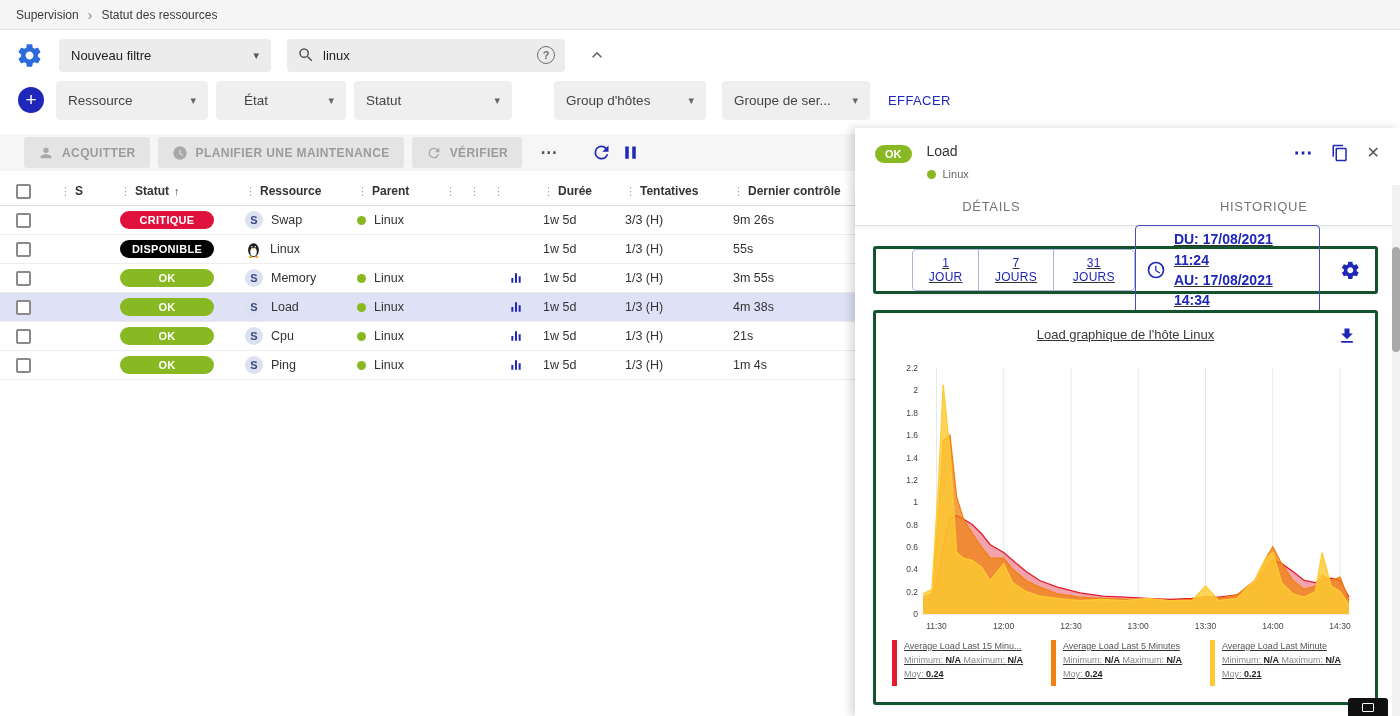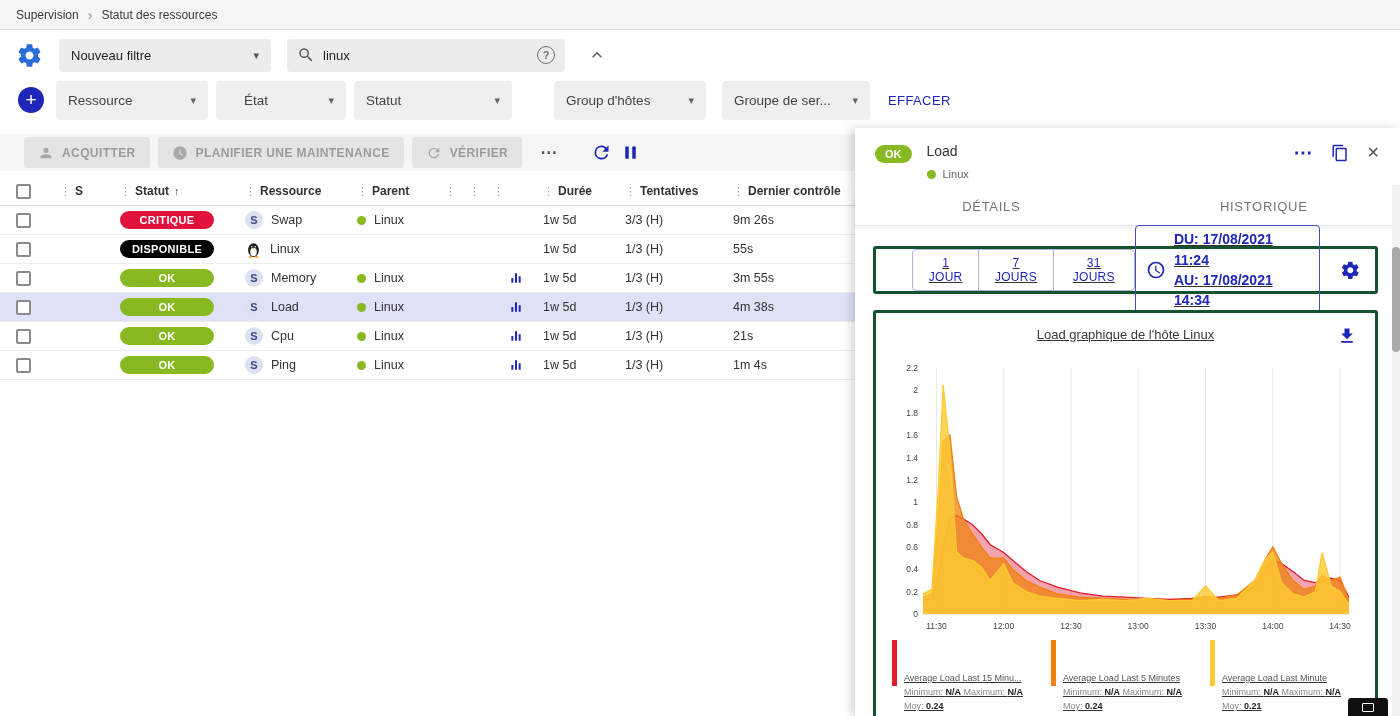--- a/index.html
+++ b/index.html
@@ -116,21 +116,21 @@
   .gear-small{color:var(--primary);width:21px;height:21px;margin-left:20px;cursor:pointer;}
   .card.chartcard{position:relative;padding:14px 6px 8px 6px;}
   .chart-title{text-align:center;font-size:13px;color:#3a3a3a;}
   .dl-ic{position:absolute;top:13px;right:18px;color:var(--primary);width:20px;height:20px;
          cursor:pointer;}
   #load-chart{display:block;margin:16px auto 0 auto;}
   .legend{display:flex;gap:8px;padding:4px 8px 8px 10px;}
   .leg{flex:1;display:flex;gap:7px;cursor:pointer;}
   .leg-bar{width:5px;height:46px;flex:none;}
   .leg-text{font-size:9px;color:#888;line-height:1.55;}
-  .leg-name{color:#555;margin-top:32px;}
+  .leg-name{color:#555;}
   .leg-text b{color:#222;}
 
   
   .sb-track{position:absolute;right:0;top:57px;bottom:0;width:8px;background:#f2f2f2;}
   .sb-thumb{position:absolute;right:0;top:62px;width:8px;height:105px;background:#a9a9a9;
             border-radius:4px;cursor:grab;}
 
   
   .cast{position:absolute;right:12px;bottom:0;width:40px;height:18px;background:#101010;
         border-radius:3px 3px 0 0;display:flex;align-items:center;justify-content:center;}

